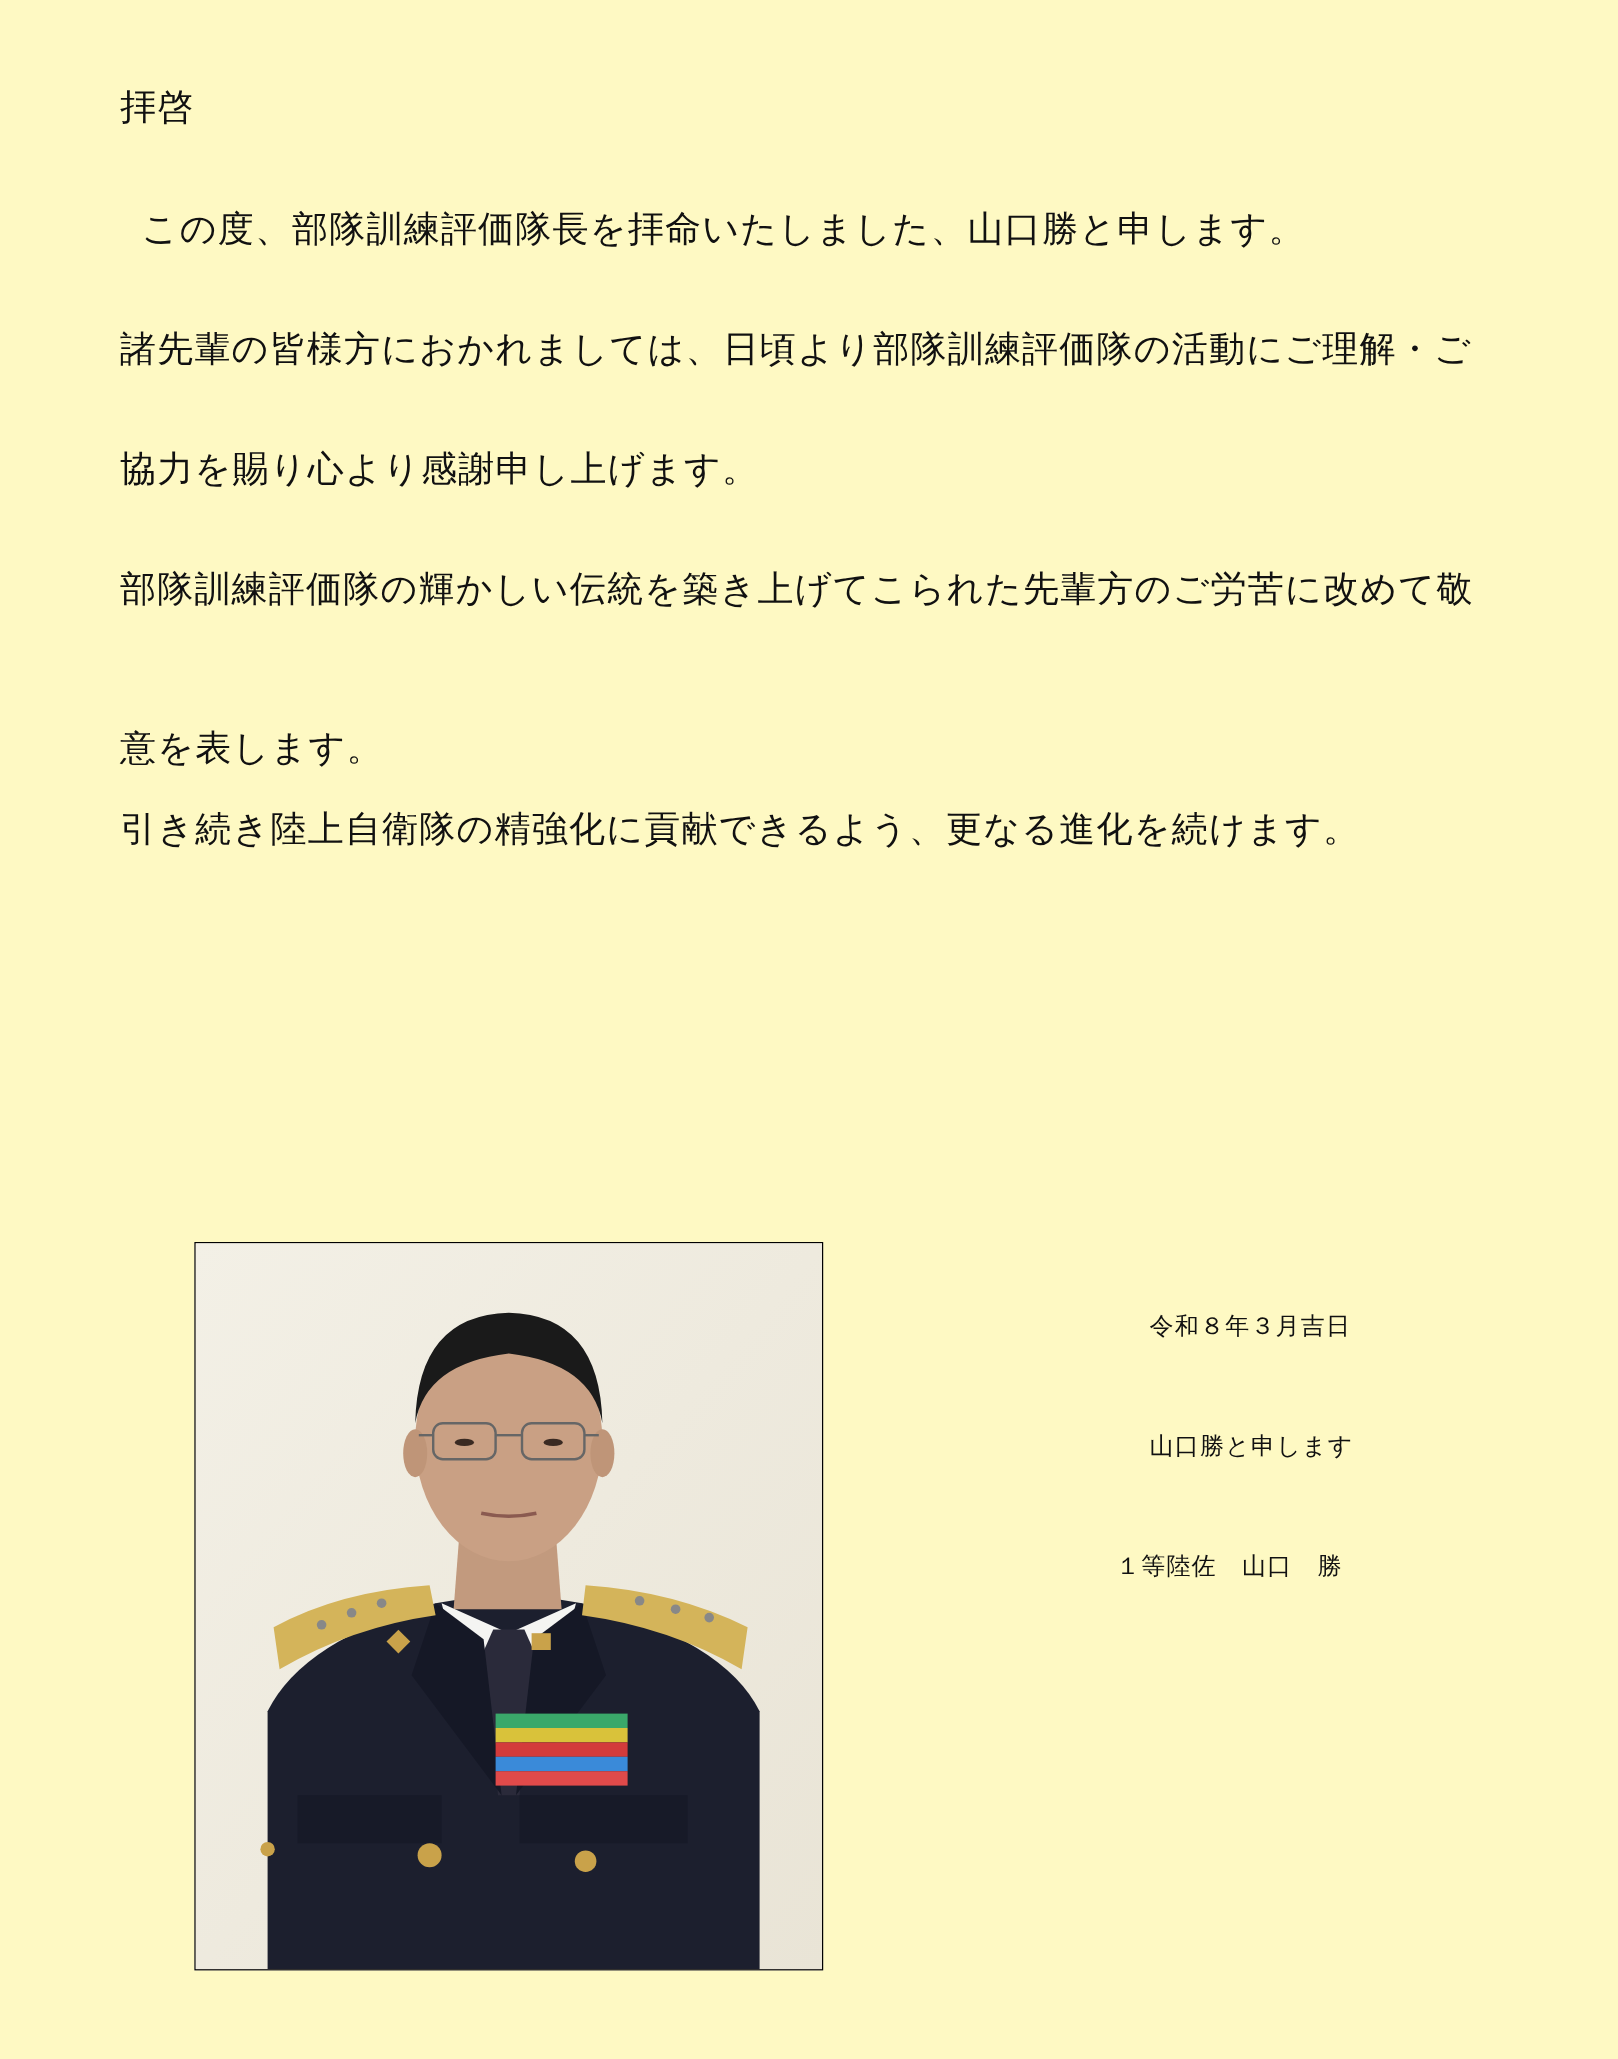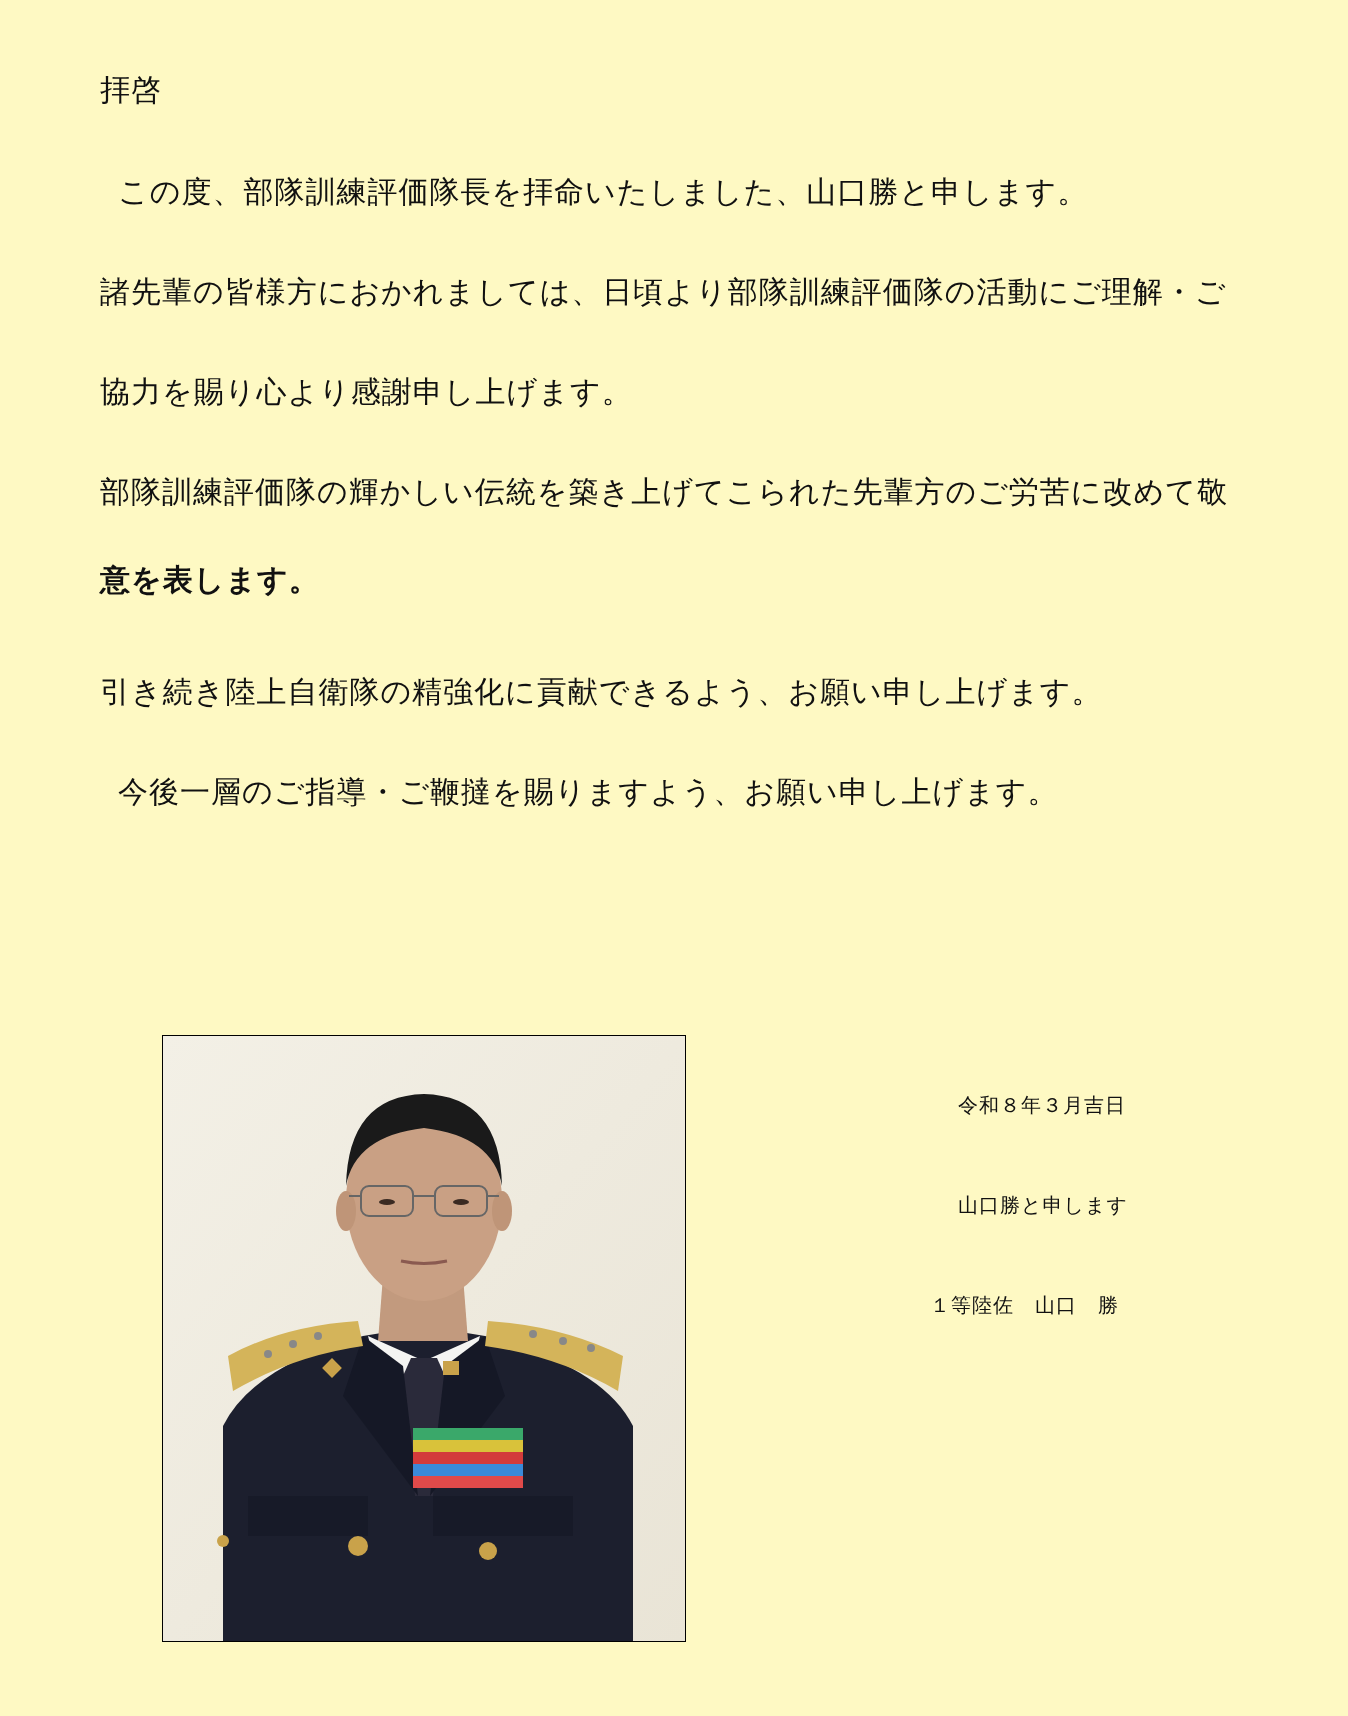--- a/index.html
+++ b/index.html
@@ -56,25 +56,24 @@
 <div class="page">
 
   <div class="line" style="top:70px;">拝啓</div>
 
   <div class="line indent" style="top:172px;">この度、部隊訓練評価隊長を拝命いたしました、山口勝と申します。</div>
 
   <div class="line" style="top:272px;">諸先輩の皆様方におかれましては、日頃より部隊訓練評価隊の活動にご理解・ご</div>
   <div class="line" style="top:372px;">協力を賜り心より感謝申し上げます。</div>
 
   <div class="line" style="top:472px;font-family:Liberation Serif, serif;">部隊訓練評価隊の輝かしい伝統を築き上げてこられた先輩方のご労苦に改めて敬</div>
-  <div class="line" style="top:560px;font-weight:bold;">意を表します。</div>
+  <div class="line" style="top:604px;">意を表します。</div>
 
-  <div class="line" style="top:672px;">引き続き陸上自衛隊の精強化に貢献できるよう、お願い申し上げます。</div>
+  <div class="line" style="top:672px;">引き続き陸上自衛隊の精強化に貢献できるよう、更なる進化を続けます。</div>
 
-  <div class="line indent" style="top:772px;">今後一層のご指導・ご鞭撻を賜りますよう、お願い申し上げます。</div>
 
   <div class="photo-frame">
     <svg width="522" height="605" viewBox="0 0 522 605">
       <defs>
         <linearGradient id="bg" x1="0" y1="0" x2="1" y2="1">
           <stop offset="0" stop-color="#f3f0e6"></stop>
           <stop offset="1" stop-color="#e9e4d6"></stop>
         </linearGradient>
       </defs>
       <rect width="522" height="605" fill="url(#bg)"></rect>

